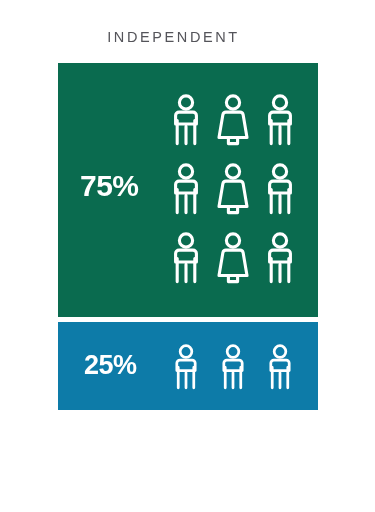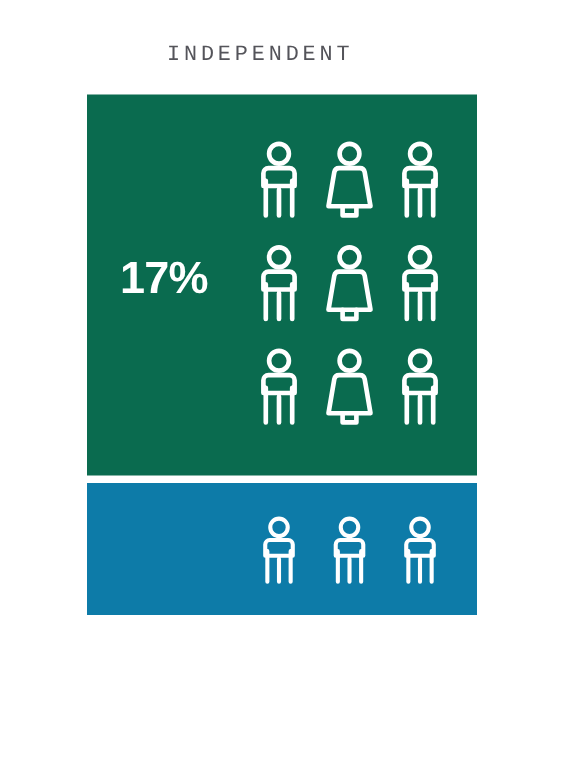--- a/index.html
+++ b/index.html
@@ -23,21 +23,21 @@
     height: 512px;
     background: #ffffff;
   }
 
   
   .caption {
     position: absolute;
     left: 0;
     width: 347px;
     text-align: center;
-    font-family: Liberation Mono, monospace;
+    font-family: Liberation Sans, sans-serif;
     font-size: 14.5px;
     font-weight: 400;
     letter-spacing: 2.6px;
     color: #54545a;
     text-transform: uppercase;
     white-space: nowrap;
   }
   .caption-top    { top: 29px; }
   .caption-bottom { top: 453px; }
 
@@ -120,21 +120,21 @@
 </style>
 </head>
 <body>
 
 <div class="infographic">
 
   <div class="caption caption-top">INDEPENDENT</div>
 
   <div class="panel panel-primary">
 
-    <div class="pct pct-primary">17%</div>
+    <div class="pct pct-primary">75%</div>
 
     <div class="icon-grid icon-grid-primary">
 
       <span class="figure">
         <svg width="34" height="52" viewBox="0 0 34 52" aria-hidden="true">
           <circle class="stroke" cx="17" cy="8.5" r="6.6"></circle>
           <path class="stroke" d="M8.2 49.6 V26.5 M25.8 49.6 V26.5 M17 49.6 V32.5
                                    M8.2 30 H25.8
                                    M6.6 30 V21.5 a3.4 3.4 0 0 1 3.4-3.4 h14 a3.4 3.4 0 0 1 3.4 3.4 V30"></path>
         </svg>
@@ -207,20 +207,21 @@
                                    M8.2 30 H25.8
                                    M6.6 30 V21.5 a3.4 3.4 0 0 1 3.4-3.4 h14 a3.4 3.4 0 0 1 3.4 3.4 V30"></path>
         </svg>
       </span>
 
     </div>
   </div>
 
   <div class="panel panel-secondary">
 
+    <div class="pct pct-secondary">25%</div>
 
     <div class="icon-grid icon-grid-secondary">
 
       <span class="figure">
         <svg width="30" height="52" viewBox="0 0 34 52" aria-hidden="true">
           <circle class="stroke" cx="17" cy="8.5" r="6.6"></circle>
           <path class="stroke" d="M8.2 49.6 V26.5 M25.8 49.6 V26.5 M17 49.6 V32.5
                                    M8.2 30 H25.8
                                    M6.6 30 V21.5 a3.4 3.4 0 0 1 3.4-3.4 h14 a3.4 3.4 0 0 1 3.4 3.4 V30"></path>
         </svg>

